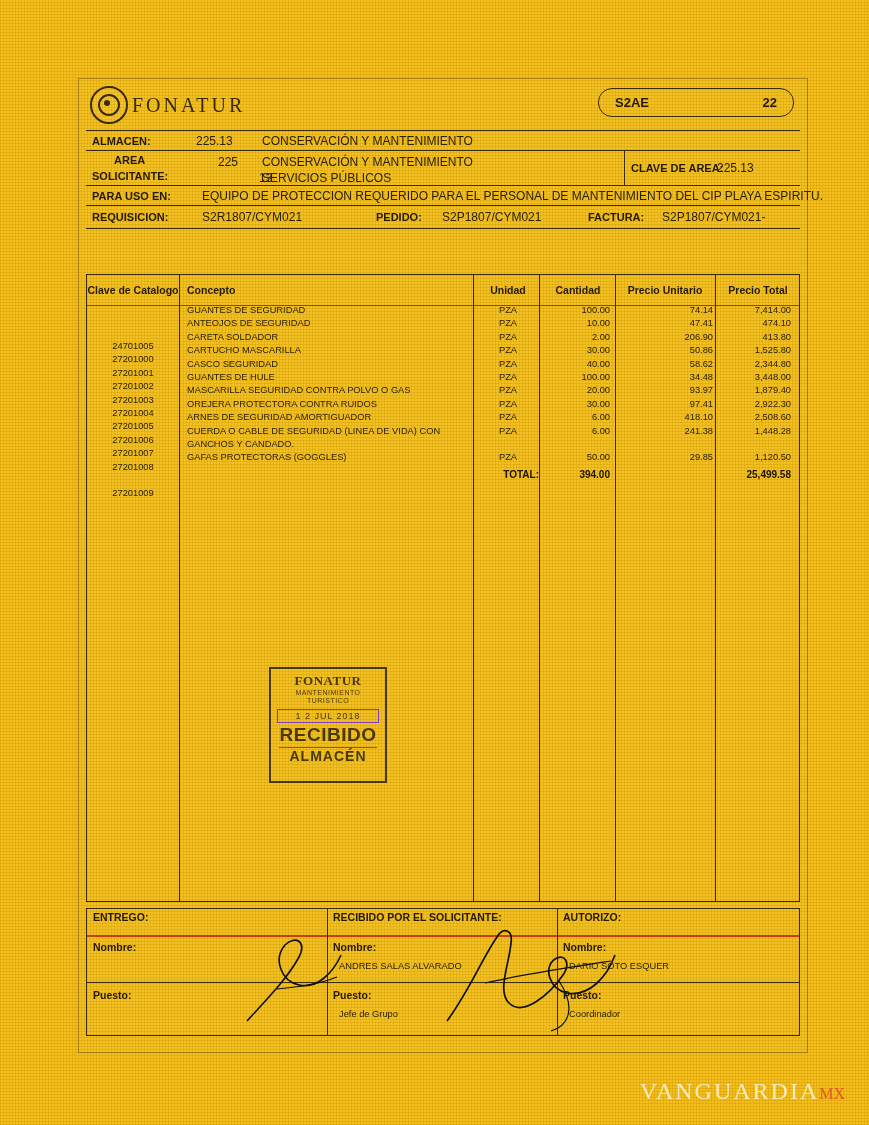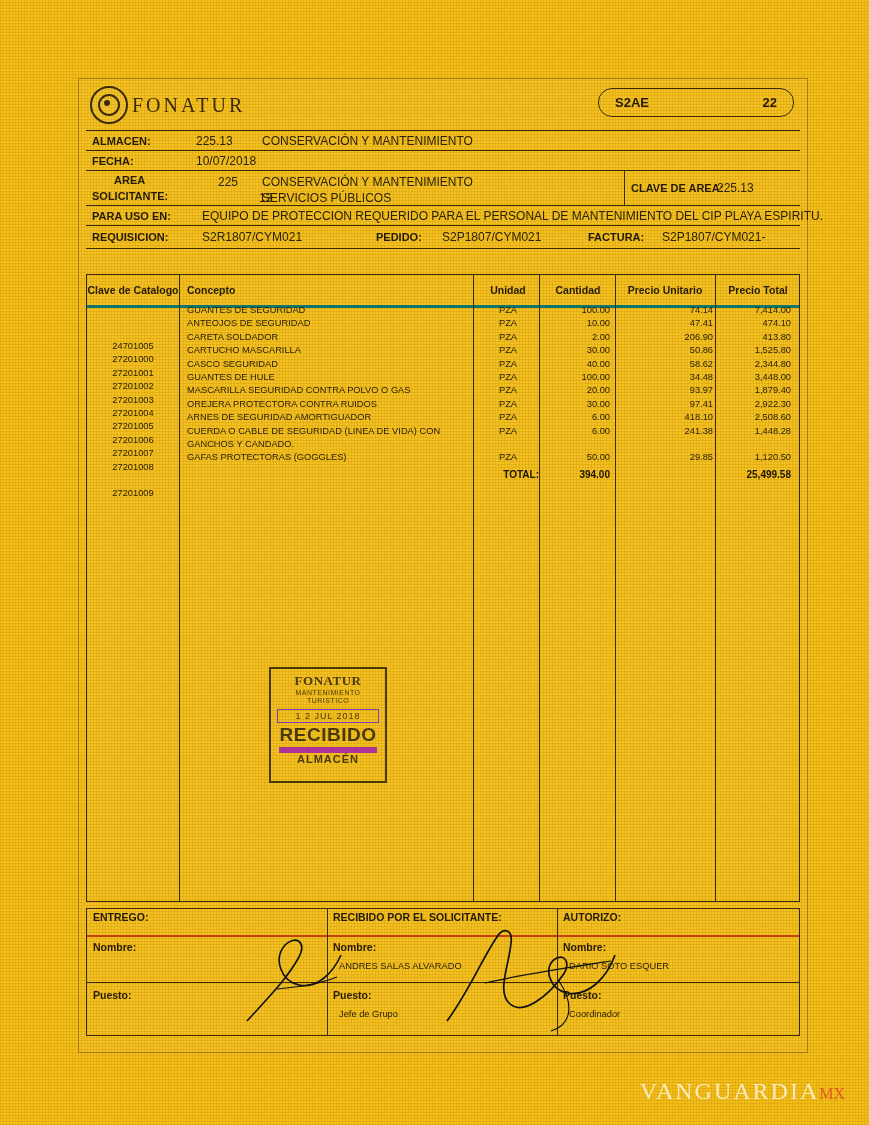--- a/index.html
+++ b/index.html
@@ -148,21 +148,21 @@
   .table {
     position: absolute;
     left: 8px; right: 8px;
     top: 196px;
     height: 628px;
     border: 1px solid #3a2a06;
     box-sizing: border-box;
   }
   .thead {
     height: 30px;
-    border-bottom: 3px solid #0f766e;
+    border-bottom: 1px solid #0f766e;
     position: relative;
   }
   .th {
     position: absolute;
     top: 0; bottom: 0;
     display: flex;
     align-items: center;
     justify-content: center;
     font-size: 10.5px;
     font-weight: bold;
@@ -228,24 +228,24 @@
     padding: 1px 0;
     letter-spacing: 1px;
   }
   .stamp-main {
     font-size: 19px;
     font-weight: bold;
     letter-spacing: 0.5px;
     line-height: 20px;
   }
   .stamp-foot {
-    font-size: 11px;
+    font-size: 14px;
     font-weight: bold;
     letter-spacing: 1px;
-    border-top: 6px solid #a21caf;
+    border-top: 1px solid #a21caf;
     margin: 2px 8px 0 8px;
   }
 
   
   .signs {
     position: absolute;
     left: 8px; right: 8px;
     top: 830px;
     height: 128px;
     border: 1px solid #3a2a06;
@@ -319,24 +319,20 @@
   </div>
 
   <div class="fields">
 
     <div class="frow">
       <span class="flabel p-abs" style="left:6px;">ALMACEN:</span>
       <span class="fval p-abs" style="left:110px;">225.13</span>
       <span class="fval p-abs" style="left:176px;">CONSERVACIÓN Y MANTENIMIENTO</span>
     </div>
 
-    <div class="frow">
-      <span class="flabel p-abs" style="left:6px;">FECHA:</span>
-      <span class="fval p-abs" style="left:110px;">10/07/2018</span>
-    </div>
 
     <div class="frow tall">
       <span class="flabel p-abs" style="left:28px; top:3px;">AREA</span>
       <span class="fval p-abs" style="left:132px; top:4px;">225</span>
       <span class="fval p-abs" style="left:176px; top:4px;">CONSERVACIÓN Y MANTENIMIENTO</span>
       <span class="flabel p-abs" style="left:6px; top:19px;">SOLICITANTE:</span>
       <span class="fval p-abs" style="left:132px; top:20px;margin-left:41px;">13</span>
       <span class="fval p-abs" style="left:176px; top:20px;">SERVICIOS PÚBLICOS</span>
       <div class="area-box">
         <span class="flabel">CLAVE DE AREA:</span>

